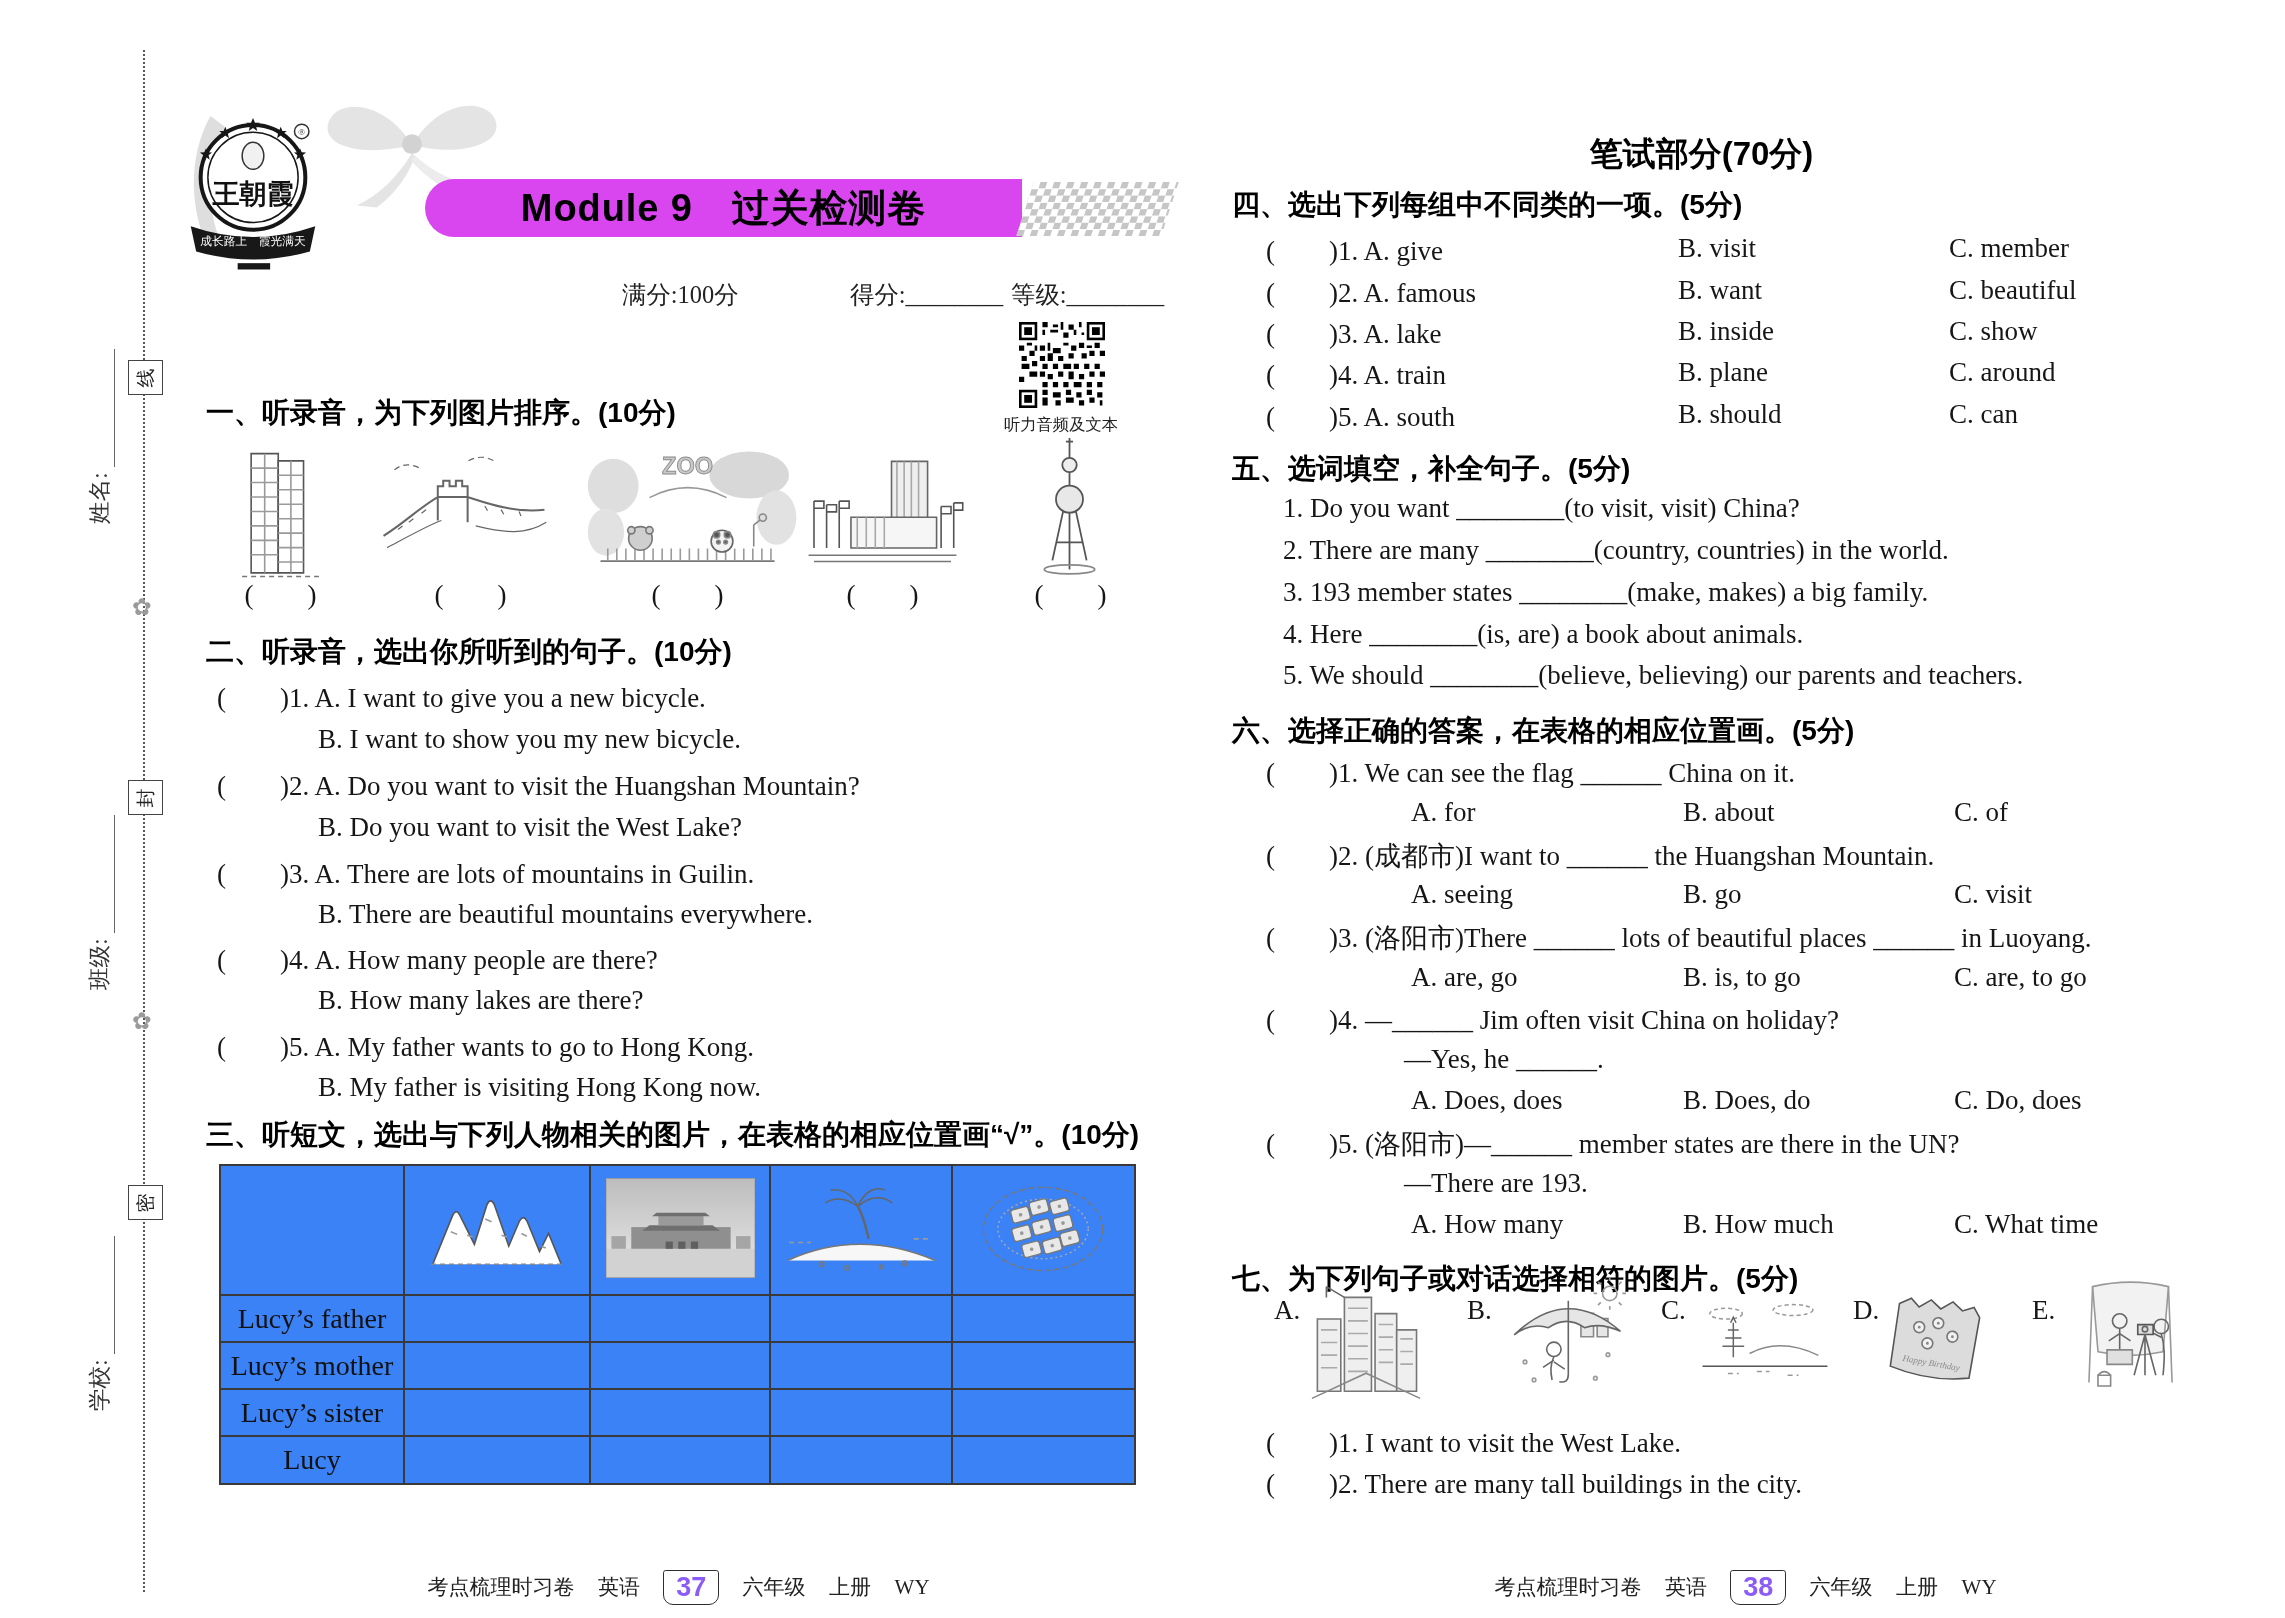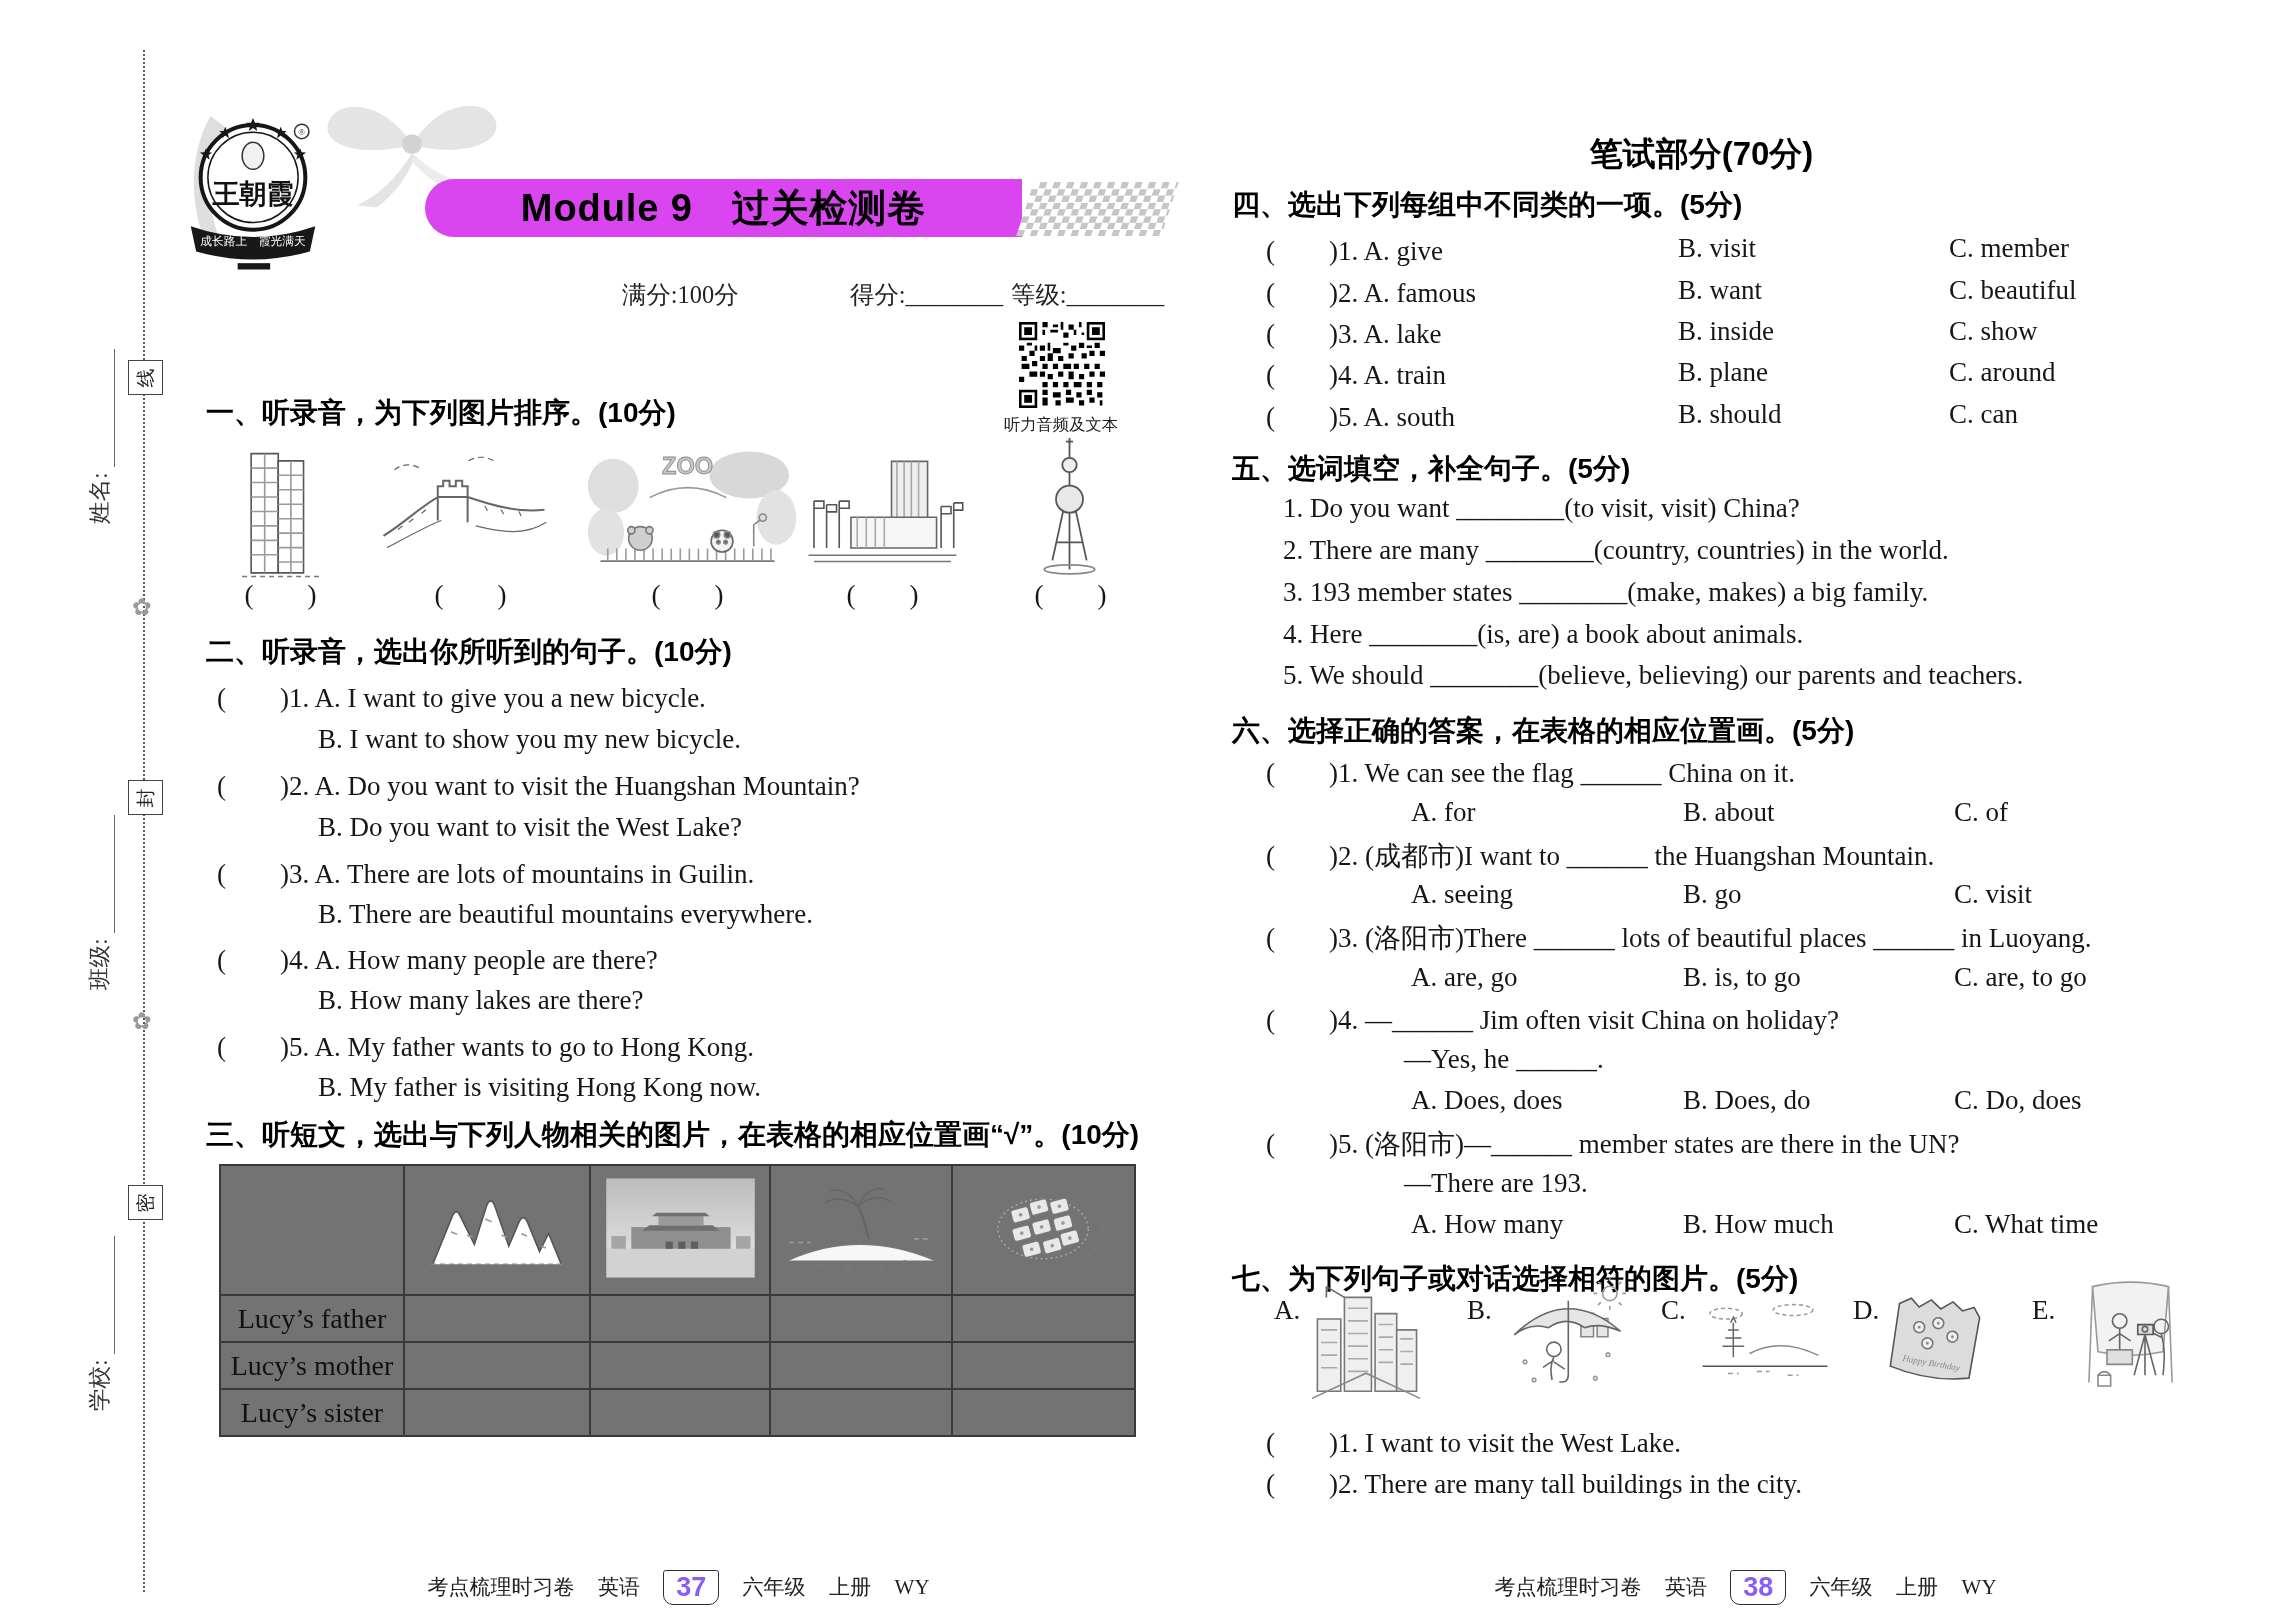--- a/index.html
+++ b/index.html
@@ -21,21 +21,21 @@
   .seal-box span{display:block;transform:rotate(-90deg);font-size:19px;font-family:"Liberation Serif",serif;color:#222;}
   .margin-label{position:absolute;width:235px;height:27px;transform:rotate(-90deg);display:flex;align-items:flex-end;gap:5.4px;font-size:22.6px;color:#333;font-family:"Liberation Serif",serif;}
   .margin-label .blank{display:inline-block;width:118px;border-bottom:1.8px solid #666;height:22px;}
   .swirl{position:absolute;color:#9a9a9a;font-size:23.5px;}
   
   .banner{position:absolute;left:425px;top:179px;width:597px;height:58px;background:#d946ef;border-radius:31px 0 0 31px;display:flex;align-items:center;justify-content:center;}
   .banner .t{font-size:38px;letter-spacing:0.9px;}
   .checker{position:absolute;left:1025px;top:182px;width:145px;height:54px;background-image:repeating-conic-gradient(#c6c6c6 0% 25%, #ffffff 0% 50%);background-size:13.6px 13.6px;transform:skewX(-18deg);}
   
   table.pic-table{position:absolute;left:219px;top:1164px;border-collapse:collapse;table-layout:fixed;}
-  table.pic-table td{border:2.3px solid #3a3a3a;text-align:center;vertical-align:middle;padding:0;background:#737373;}
+  table.pic-table td{border:2.3px solid #3a3a3a;text-align:center;vertical-align:middle;padding:0;background:#3b82f6;}
   td.diag{background-image:linear-gradient(to bottom right,transparent 49.55%,#3a3a3a 49.55%,#3a3a3a 50.45%,transparent 50.45%);}
   .row-label{font-size:28px;font-family:"Liberation Serif",serif;color:#111;}
   
   .footer{position:absolute;top:1525px;display:flex;align-items:center;justify-content:center;gap:23.5px;font-size:21px;color:#222;margin-top:45px;}
   .page-badge{display:inline-block;border:1.8px solid #2e2e2e;border-radius:2.7px 2.7px 10px 10px;padding:0.9px 11.8px;font-family:Liberation Sans, sans-serif;font-weight:700;font-size:27px;color:#8b5cf6;background:#fff;}
   .qr-caption{font-size:16.3px;color:#222;}
 </style>
 </head>
 <body>
 
@@ -305,20 +305,27 @@
           <td></td>
           <td></td>
     </tr>
     <tr style="height:47px;">
       <td class="row-label">Lucy’s sister</td>
       <td></td>
           <td></td>
           <td></td>
           <td></td>
     </tr>
+    <tr style="height:48px;">
+      <td class="row-label">Lucy</td>
+      <td></td>
+          <td></td>
+          <td></td>
+          <td></td>
+    </tr>
   </tbody>
     </table>
 
   <div class="footer" style="left:344px;width:669px;">
     <span>考点梳理时习卷</span>
     <span>英语</span>
     <span class="page-badge">37</span>
     <span>六年级</span>
     <span>上册</span>
     <span>WY</span>

